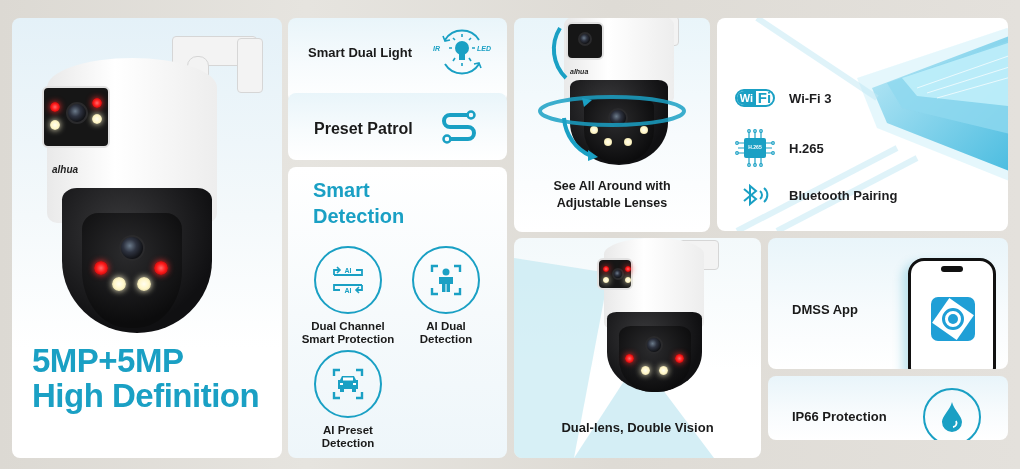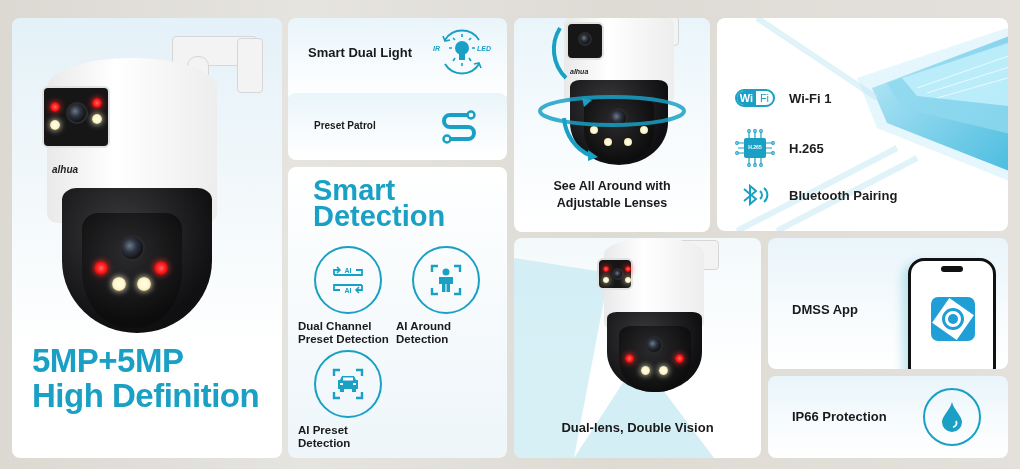--- a/index.html
+++ b/index.html
@@ -32,43 +32,43 @@
   .led { position:absolute; border-radius:50%; }
   .led.red { background: radial-gradient(circle, #ff6a6a 0%, #ff1a1a 45%, #8a0000 100%); box-shadow: 0 0 6px #ff2a2a; }
   .led.white { background: radial-gradient(circle, #fffdf0 0%, #fff6c8 50%, #c9bf8c 100%); box-shadow: 0 0 6px #fff7d0; }
   .lens { position:absolute; border-radius:50%; background: radial-gradient(circle at 40% 40%, #6b7a8a 0%, #2e3340 35%, #121317 70%); border:2px solid #2a2a2c; }
   .brand { position:absolute; font-size:10px; font-weight:bold; font-style:italic; color:#222; }
 
   
   #c-dual { left: 288px; top: 18px; width: 219px; height: 85px; }
   #c-patrol { left: 288px; top: 93px; width: 219px; height: 67px; }
   #c-detect { left: 288px; top: 167px; width: 219px; height: 291px; background: linear-gradient(180deg,#ffffff 0%,#f6fafc 50%,#eef6fa 100%); }
-  #c-detect .h { position:absolute; left:25px; top:10px; font-size:29px; line-height:26px; font-weight:bold; color:#1aa0c4; }
-  .det-item { position:absolute; width:100px; text-align:left; }
+  #c-detect .h { position:absolute; left:25px; top:10px; font-size:20px; line-height:26px; font-weight:bold; color:#1aa0c4; }
+  .det-item { position:absolute; width:100px; text-align:center; }
   .det-circle { width:68px; height:68px; margin:0 auto; border:2px solid #1aa0c4; border-radius:50%; display:flex; align-items:center; justify-content:center; }
   .det-label { font-size:11.5px; font-weight:bold; line-height:13px; margin-top:6px; color:#1a1a1a; }
 
   
   #c-around { left: 514px; top: 18px; width: 196px; height: 214px; }
   #c-around .lbl { left:0; width:100%; text-align:center; top:160px; font-size:12.5px; line-height:17px; }
 
   
   #c-conn { left: 717px; top: 18px; width: 291px; height: 213px; background:#ffffff; }
   .chip-stack { position:absolute; }
   .conn-row { position:absolute; left:18px; display:flex; align-items:center; }
   .conn-row .t { font-size:13px; font-weight:bold; margin-left:14px; }
 
   
   #c-vision { left: 514px; top: 238px; width: 247px; height: 220px; background: linear-gradient(180deg,#f3f9fb 0%,#ffffff 60%); }
   #c-vision .lbl { left:0; width:100%; text-align:center; top:182px; font-size:13px; }
   .beam { position:absolute; }
 
   
   #c-dmss { left: 768px; top: 238px; width: 240px; height: 131px; }
-  #c-ip66 { left: 768px; top: 376px; width: 240px; height: 82px; padding-left: 25px; }
+  #c-ip66 { left: 768px; top: 376px; width: 240px; height: 64px; padding-left: 25px; }
 </style>
 </head>
 <body>
 
 <div id="c-hero" class="card">
   <div class="cam" style="left:25px;top:10px;width:230px;height:300px;">
     <div class="bracket" style="left:135px;top:8px;width:85px;height:30px;"></div>
     <div class="bracket" style="left:200px;top:10px;width:26px;height:55px;"></div>
     <div class="bracket" style="left:150px;top:28px;width:22px;height:65px;border-radius:10px;"></div>
     <div class="body-top" style="left:10px;top:30px;width:170px;height:165px;"></div>
@@ -115,21 +115,21 @@
           <line x1="36" y1="32" x2="38" y2="35"></line>
           <line x1="29" y1="37" x2="29" y2="40"></line>
       </g>
     </svg>
     <span style="position:absolute;left:0;top:19px;font-size:7px;font-weight:bold;font-style:italic;color:#1aa0c4;">IR</span>
     <span style="position:absolute;left:44px;top:19px;font-size:7px;font-weight:bold;font-style:italic;color:#1aa0c4;">LED</span>
   </div>
 </div>
 
 <div id="c-patrol" class="card">
-  <div class="lbl" style="left:26px;top:27px;font-size:10px;">Preset Patrol</div>
+  <div class="lbl" style="left:26px;top:27px;font-size:16px;">Preset Patrol</div>
   <div style="position:absolute;left:152px;top:16px;">
     <svg width="38" height="36" viewBox="0 0 38 36">
       <circle cx="31" cy="6" r="3.5" fill="none" stroke="#1aa0c4" stroke-width="2.5"></circle>
       <circle cx="7" cy="30" r="3.5" fill="none" stroke="#1aa0c4" stroke-width="2.5"></circle>
       <path d="M27 6 H10 a6 6 0 0 0 0 12 H28 a6 6 0 0 1 0 12 H11" fill="none" stroke="#1aa0c4" stroke-width="4" stroke-linecap="round"></path>
     </svg>
   </div>
 </div>
 
 <div id="c-detect" class="card">
@@ -146,40 +146,40 @@
         <path d="M9 5 l3 3 l-3 3" fill="none" stroke="#1aa0c4" stroke-width="1.6"></path>
         <text x="20" y="11" font-size="7" font-weight="bold" fill="#1aa0c4" text-anchor="middle" font-family="Liberation Sans, sans-serif">AI</text>
         <path d="M34 23 V28 H28" fill="none" stroke="#1aa0c4" stroke-width="1.8"></path>
         <path d="M12 28 H6 V23 H34" fill="none" stroke="#1aa0c4" stroke-width="1.8"></path>
         <path d="M31 25 l-3 3 l3 3" fill="none" stroke="#1aa0c4" stroke-width="1.6"></path>
         <text x="20" y="31" font-size="7" font-weight="bold" fill="#1aa0c4" text-anchor="middle" font-family="Liberation Sans, sans-serif">AI</text>
       </svg>
     </div>
     <div class="det-label">
       <div>Dual Channel</div>
-      <div>Preset Detection</div>
+      <div>Smart Protection</div>
     </div>
   </div>
 
   <div class="det-item" style="left:108px;top:79px;">
     <div class="det-circle">
       <svg width="36" height="36" viewBox="0 0 36 36">
         <g fill="none" stroke="#1aa0c4" stroke-width="2.4">
           <path d="M4 10 V4 H10"></path>
             <path d="M26 4 H32 V10"></path>
             <path d="M4 26 V32 H10"></path>
             <path d="M26 32 H32 V26"></path>
         </g>
         <circle cx="18" cy="10" r="3.5" fill="#1aa0c4"></circle>
         <path d="M11 15 H25 V22 H22 V30 H14 V22 H11 Z" fill="#1aa0c4"></path>
         <line x1="18" y1="22" x2="18" y2="30" stroke="#fff" stroke-width="1"></line>
       </svg>
     </div>
     <div class="det-label">
-      <div>AI  Around</div>
+      <div>AI  Dual</div>
       <div>Detection</div>
     </div>
   </div>
 
   <div class="det-item" style="left:10px;top:183px;">
     <div class="det-circle">
       <svg width="36" height="36" viewBox="0 0 36 36">
         <g fill="none" stroke="#1aa0c4" stroke-width="2.4">
           <path d="M4 10 V4 H10"></path>
             <path d="M26 4 H32 V10"></path>
@@ -256,23 +256,23 @@
     <g stroke="#bfe7f4" stroke-width="6" opacity="0.5">
       <line x1="40" y1="0" x2="160" y2="80"></line>
         <line x1="60" y1="213" x2="200" y2="140"></line>
         <line x1="20" y1="213" x2="180" y2="130"></line>
     </g>
   </svg>
 
   <div class="conn-row" style="top:71px;">
     <div style="display:flex;border:2px solid #1aa0c4;border-radius:9px;overflow:hidden;height:18px;width:40px;">
       <span style="background:#1aa0c4;color:#fff;font-size:11px;font-weight:bold;width:20px;text-align:center;line-height:14px;">Wi</span>
-      <span style="color:#1aa0c4;font-size:11px;font-weight:normal;width:18px;text-align:center;line-height:14px;">Fi</span>
-    </div>
-    <span class="t">Wi-Fi 1</span>
+      <span style="color:#1aa0c4;font-size:15px;font-weight:bold;width:18px;text-align:center;line-height:14px;">Fi</span>
+    </div>
+    <span class="t">Wi-Fi 3</span>
   </div>
 
   <div class="conn-row" style="top:111px;">
     <div style="position:relative;width:40px;height:38px;">
       <svg width="40" height="38" viewBox="0 0 40 38">
         <g stroke="#1aa0c4" stroke-width="1.2" fill="none">
           <line x1="14" y1="3" x2="14" y2="9"></line>
             <line x1="20" y1="3" x2="20" y2="9"></line>
             <line x1="26" y1="3" x2="26" y2="9"></line>
           <line x1="14" y1="29" x2="14" y2="35"></line>

